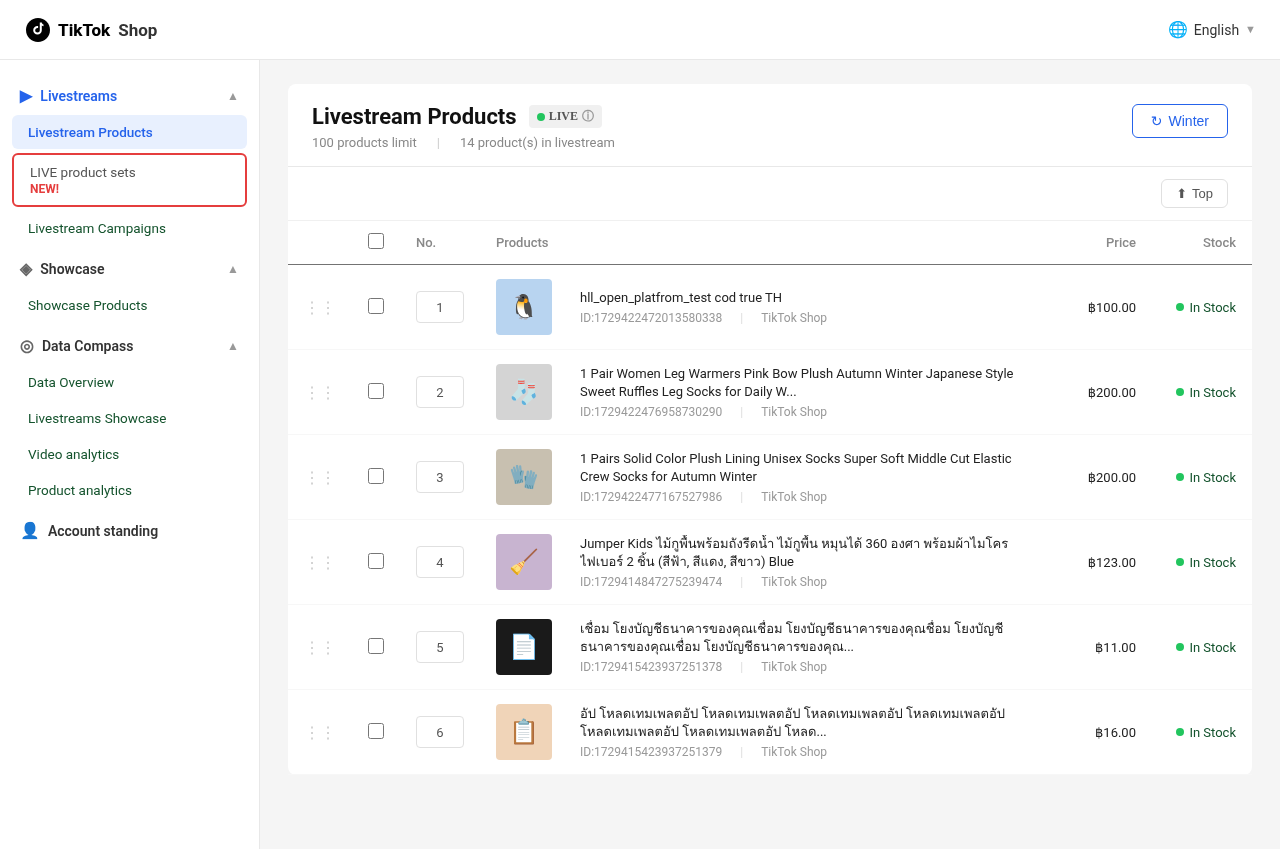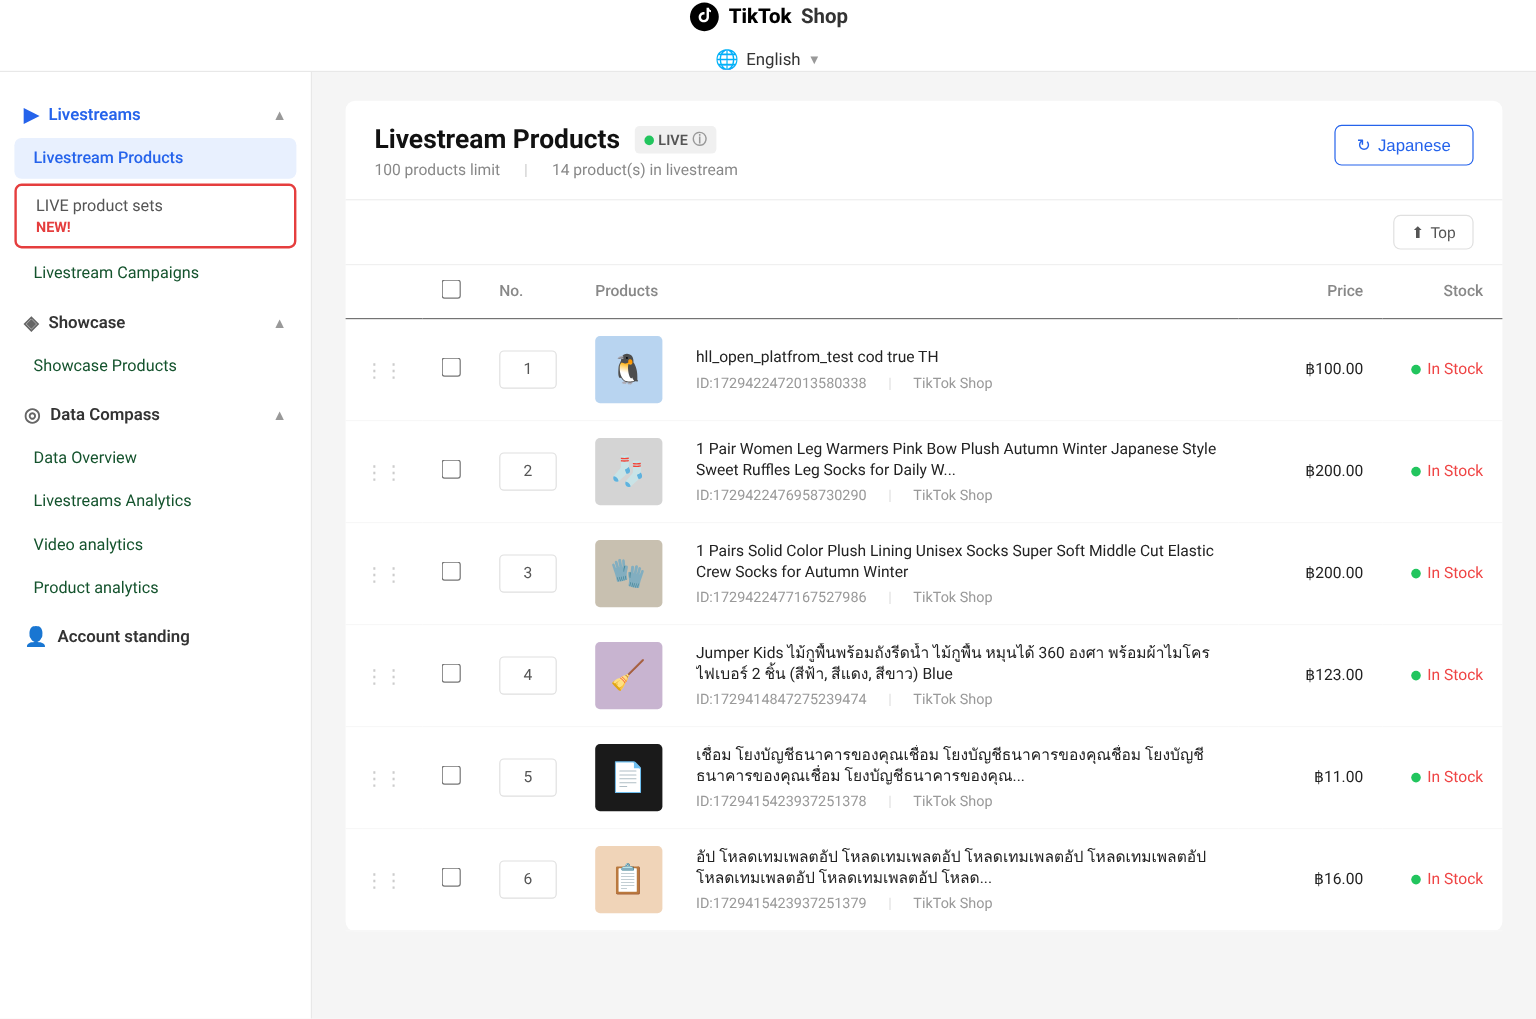--- a/index.html
+++ b/index.html
@@ -10,21 +10,20 @@
       background: #fff;
       border-bottom: 1px solid #e8e8e8;
       height: 60px;
       display: flex;
       align-items: center;
       justify-content: space-between;
       padding: 0 24px;
       position: fixed;
       top: 0; left: 0; right: 0;
       z-index: 100;
-      flex-direction: column;
     }
     .logo {
       display: flex;
       align-items: center;
       gap: 6px;
       font-weight: 700;
       font-size: 18px;
     }
     .tiktok-icon {
       width: 28px;
@@ -128,20 +127,21 @@
     .live-badge {
       background: #f0f0f0;
       border-radius: 4px;
       padding: 3px 8px;
       font-size: 12px;
       font-weight: 600;
       color: #555;
       display: flex;
       align-items: center;
       gap: 4px;
+      font-family: Liberation Serif, serif;
     }
     .live-dot {
       width: 8px;
       height: 8px;
       background: #22c55e;
       border-radius: 50%;
       display: inline-block;
     }
     .page-subtitle {
       font-size: 13px;
@@ -279,21 +279,21 @@
     .stock-cell {
       text-align: right;
       white-space: nowrap;
     }
     .in-stock {
       display: flex;
       align-items: center;
       gap: 5px;
       justify-content: flex-end;
       font-size: 13px;
-      color: #ef4444;
+      color: #14532d;
     }
     .stock-dot {
       width: 8px;
       height: 8px;
       background: #22c55e;
       border-radius: 50%;
     }
   </style>
 </head>
 <body>
@@ -361,21 +361,21 @@
           <span class="section-icon">◎</span>
           <span>Data Compass</span>
         </div>
         <span class="chevron">▲</span>
       </div>
       <div class="sidebar-items">
         <div class="sidebar-item">
           <span>Data Overview</span>
         </div>
         <div class="sidebar-item">
-          <span>Livestreams Analytics</span>
+          <span>Livestreams Showcase</span>
         </div>
         <div class="sidebar-item">
           <span>Video analytics</span>
         </div>
         <div class="sidebar-item">
           <span>Product analytics</span>
         </div>
       </div>
     </div>
 
@@ -402,21 +402,21 @@
           </div>
         </div>
         <div class="page-subtitle">
           <span>100 products limit</span>
           <span class="sep">|</span>
           <span>14 product(s) in livestream</span>
         </div>
       </div>
       <button class="refresh-btn">
         <span style="font-size:14px;">↻</span>
-        <span>Japanese</span>
+        <span>Winter</span>
       </button>
     </div>
 
     <div class="table-container">
       <div class="table-toolbar">
         <button class="top-btn">
           <span>⬆</span>
           <span>Top</span>
         </button>
       </div>

